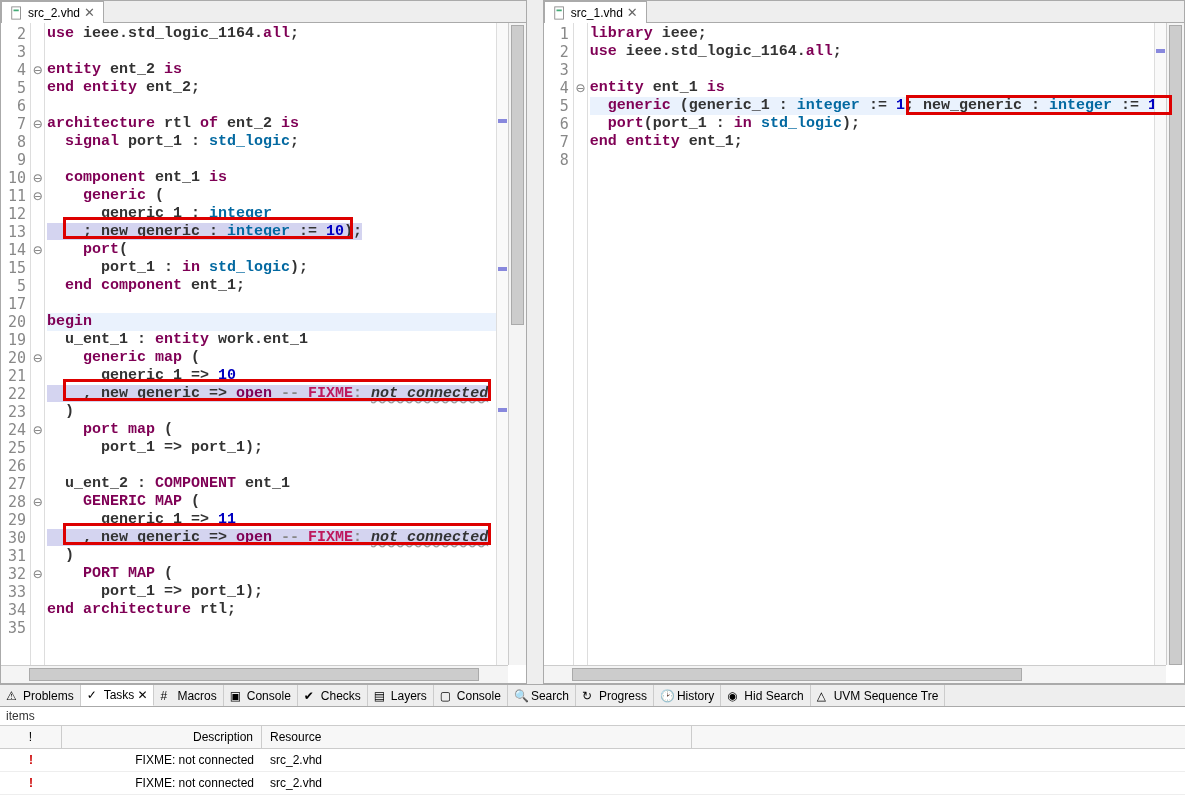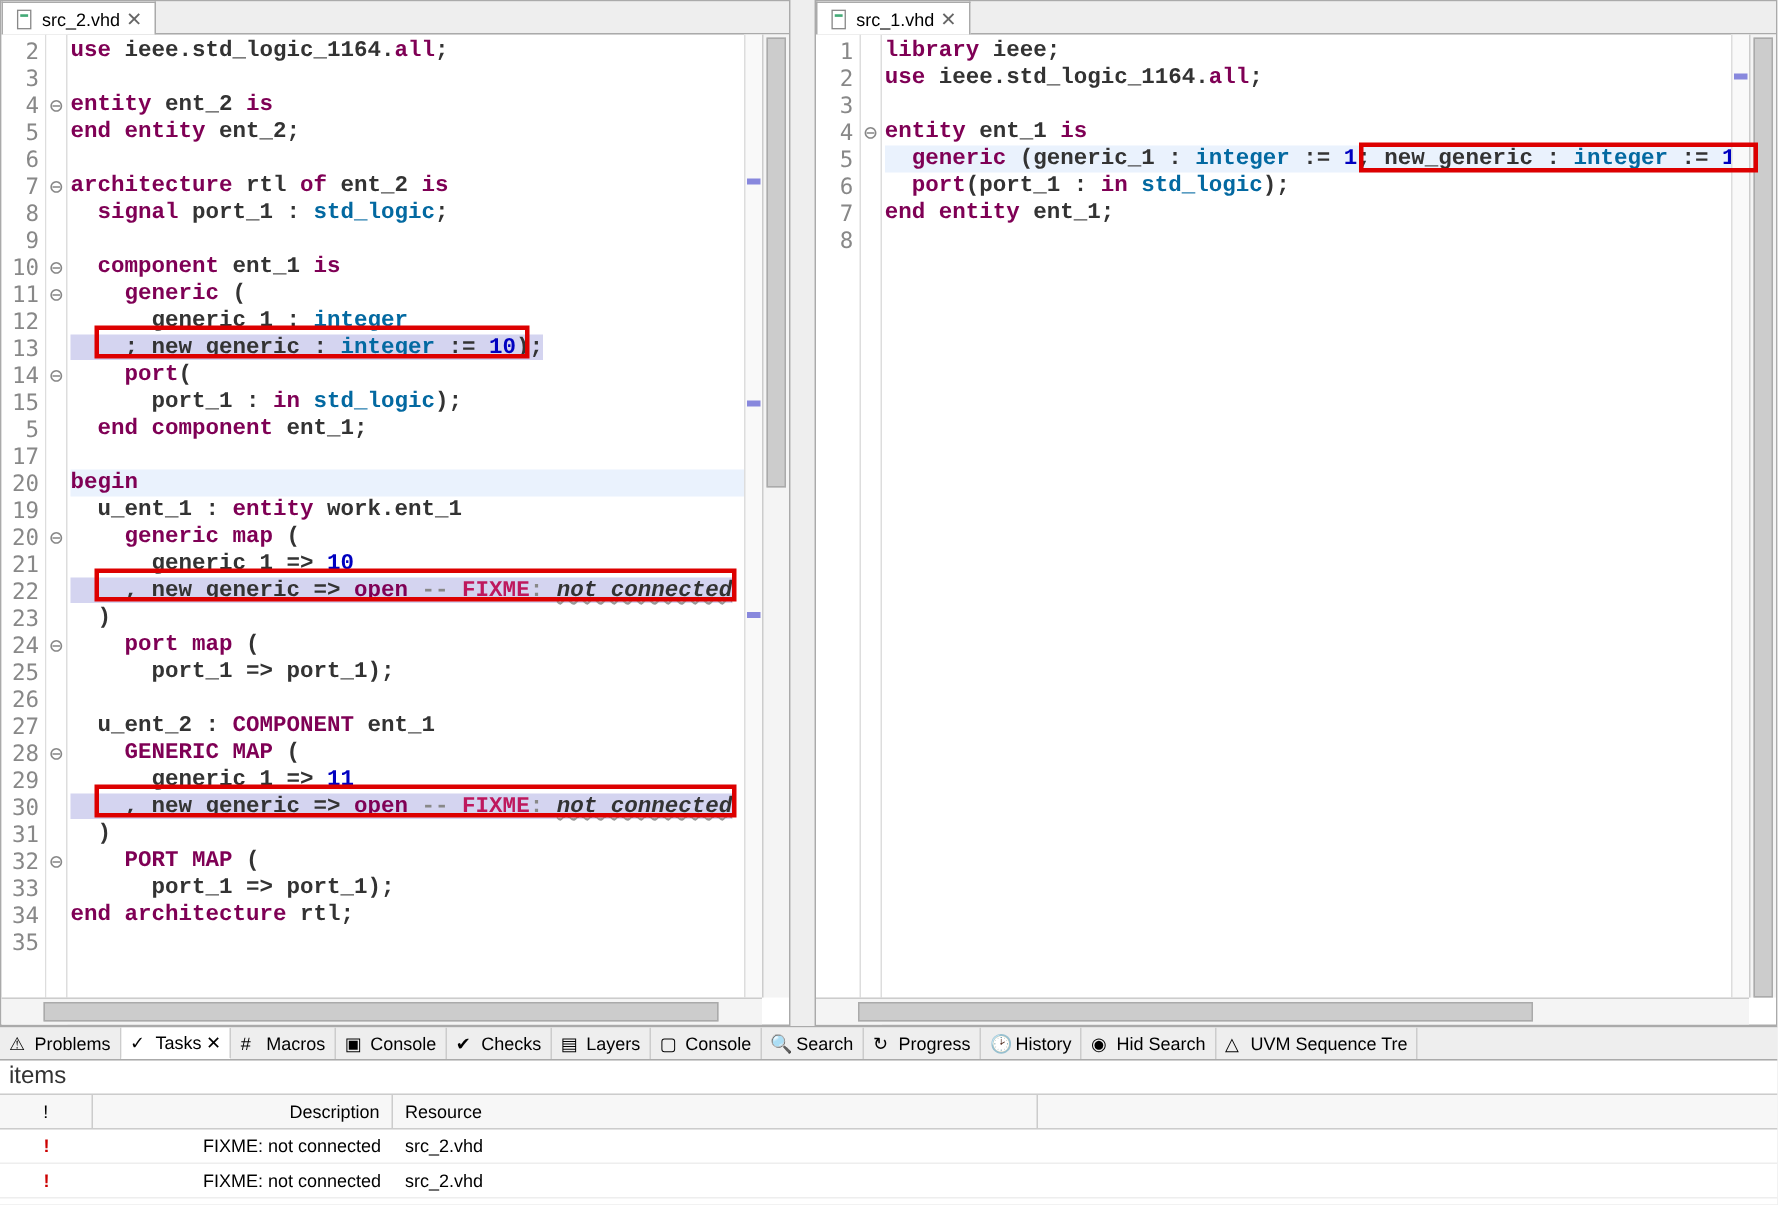--- a/index.html
+++ b/index.html
@@ -31,21 +31,21 @@
 .sb-v .thumb { position:absolute; left:2px; right:2px; top:2px; height:300px; background:#ccc; border:1px solid #aaa; }
 .sb-h { position:absolute; left:0; right:18px; bottom:0; height:18px; background:#f4f4f4; border-top:1px solid #ccc; }
 .sb-h .thumb { position:absolute; top:2px; bottom:2px; left:28px; width:450px; background:#ccc; border:1px solid #aaa; }
 .ov { position:absolute; right:18px; top:22px; bottom:18px; width:12px; background:#f9f9f9; border-left:1px solid #ddd; }
 .ov .mk { position:absolute; left:1px; right:1px; height:4px; background:#88d; }
 .bottom { height:119px; background:#fff; border-top:1px solid #aaa; }
 .btabs { height:22px; background:#eee; border-bottom:1px solid #aaa; display:flex; overflow:hidden; }
 .btab { padding:3px 6px; display:flex; align-items:center; gap:3px; border-right:1px solid #ccc; cursor:pointer; white-space:nowrap; }
 .btab.sel { background:#fff; border-bottom:1px solid #fff; }
 .btab .bi { width:14px; height:14px; }
-.btitle { padding:2px 6px; font-size:16px; color:#333; }
+.btitle { padding:2px 6px; font-size:12px; color:#333; }
 .th { display:flex; border-top:1px solid #ccc; border-bottom:1px solid #ccc; background:#f7f7f7; }
 .th div { padding:4px 8px; border-right:1px solid #ccc; font-size:12px; }
 .tr { display:flex; border-bottom:1px solid #eee; cursor:pointer; }
 .tr div { padding:4px 8px; font-size:12px; }
 .c1 { width:62px; text-align:center; }
 .c2 { width:200px;text-align:right; }
 .c3 { width:430px; }
 .pri { color:#c00; font-weight:bold; }
 </style>
 </head>

